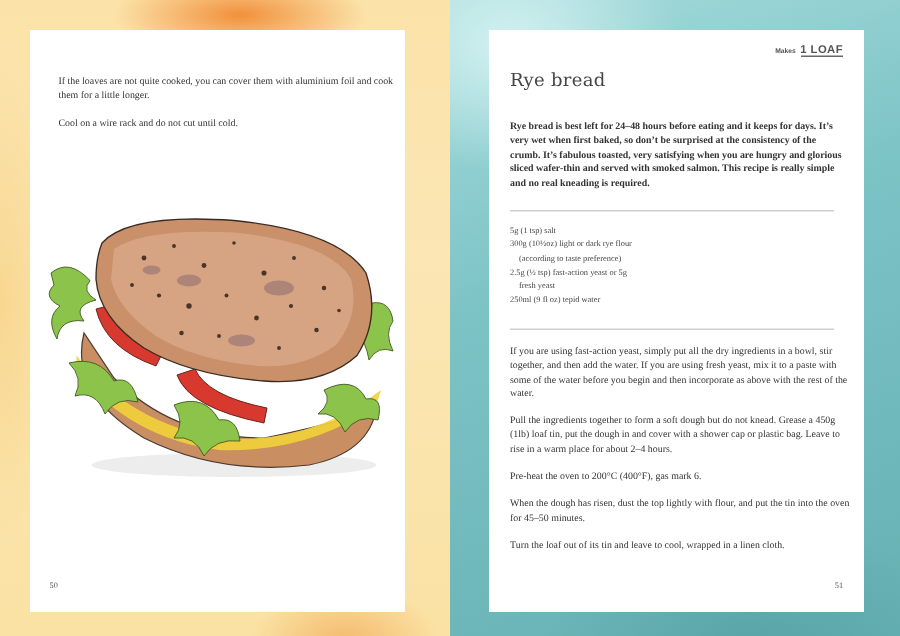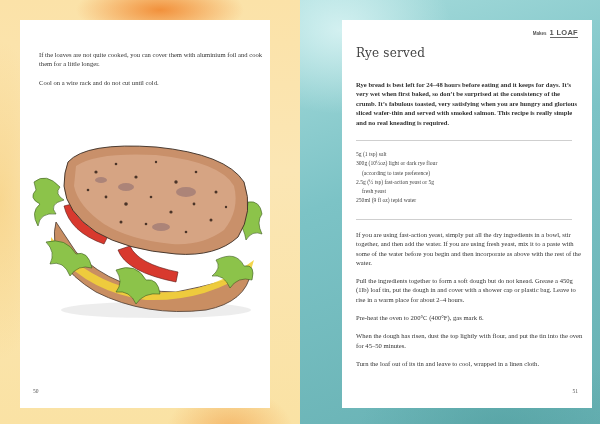--- a/index.html
+++ b/index.html
@@ -21,21 +21,21 @@
     background:
       radial-gradient(ellipse 160px 120px at 40px 30px, rgba(220,245,245,0.85), rgba(220,245,245,0) 70%),
       radial-gradient(ellipse 200px 120px at 200px 430px, rgba(70,150,150,0.45), rgba(70,150,150,0) 70%),
       linear-gradient(160deg, #a7dcdc 0%, #7cc3c6 40%, #66b0b2 100%);
   }
   .card {
     position: absolute; top: 20px; background: #ffffff;
     width: 250px; height: 388px; box-sizing: border-box;
   }
   .page-left .card { left: 20px; }
-  .page-right .card { left: 42px; }
+  .page-right .card { left: 26px; }
 
   .body-text { font-size: 6.6px; line-height: 9.3px; color: #333; }
   .body-text p { margin: 0 0 9px 0; }
 
   .left-text { position: absolute; left: 19px; top: 30px; width: 225px; }
 
   .illustration { position: absolute; left: 6px; top: 122px; width: 240px; height: 178px; }
 
   .folio { position: absolute; bottom: 14px; font-size: 5.5px; color: #555; }
   .page-left .folio { left: 13px; }
@@ -125,21 +125,21 @@
     </div>
   </div>
 
   <div class="page page-right">
     <div class="card">
       <div class="makes">
         <span class="makes-label">Makes</span>
         <span class="makes-qty">1 LOAF</span>
       </div>
 
-      <h1 class="recipe-title">Rye served</h1>
+      <h1 class="recipe-title">Rye bread</h1>
 
       <div class="intro">Rye bread is best left for 24–48 hours before eating and it keeps for days. It’s very wet when first baked, so don’t be surprised at the consistency of the crumb. It’s fabulous toasted, very satisfying when you are hungry and glorious sliced wafer-thin and served with smoked salmon. This recipe is really simple and no real kneading is required.</div>
 
       <div class="divider divider-1"></div>
 
       <ul class="ingredients">
         <li>5g (1 tsp) salt</li>
         <li>300g (10½oz) light or dark rye flour</li>
         <li class="indent">(according to taste preference)</li>
         <li>2.5g (½ tsp) fast-action yeast or 5g</li>

